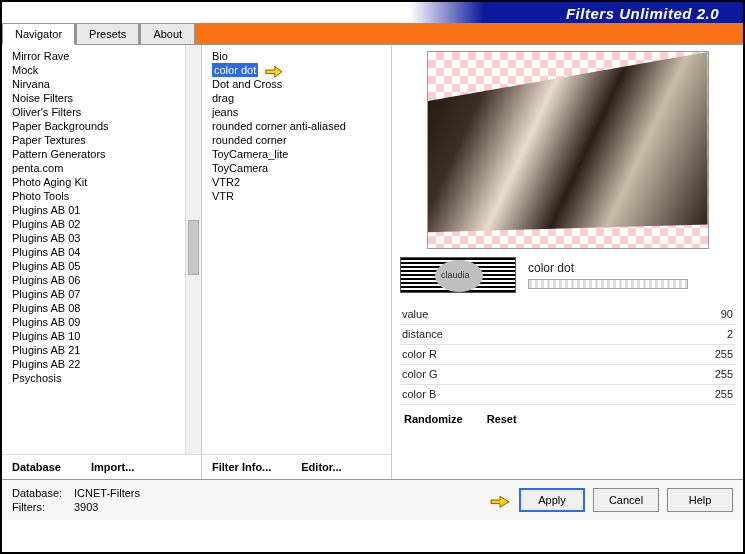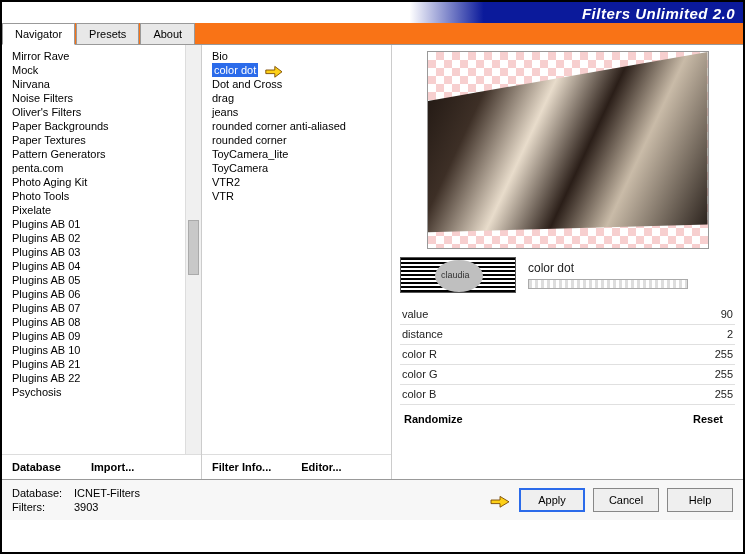--- a/index.html
+++ b/index.html
@@ -1,17 +1,17 @@
 <!DOCTYPE html>
 <html><head>
 <meta charset="utf-8">
 <style>
 * { box-sizing: border-box; margin: 0; padding: 0; font-family: Tahoma, Arial, sans-serif; font-size: 11px; }
 body { background: #fff; width: 745px; height: 554px; overflow: hidden; border: 2px solid #000; position: relative; }
-.titlebar { background: linear-gradient(90deg, #fff 0%, #fff 55%, #0b1a9b 65%, #0b1a9b 100%); height: 22px; display: flex; justify-content: flex-end; align-items: center; padding-right: 8px; }
+.titlebar { background: linear-gradient(90deg, #fff 0%, #fff 55%, #0b1a9b 65%, #0b1a9b 100%); height: 22px; display: flex; justify-content: flex-end; align-items: center; padding-right: 24px; }
 .app-title { color: #fff; font-weight: bold; font-style: italic; font-size: 15px; letter-spacing: 0.5px; }
 .tabs { display: flex; background: #f97316; border-bottom: 1px solid #999; margin-top: -1px; }
 .tab { padding: 4px 12px; background: #e8e8e8; border: 1px solid #999; border-bottom: none; margin-right: 1px; cursor: pointer; }
 .tab.active { background: #fff; border-bottom: 1px solid #fff; margin-bottom: -1px; }
 .main { display: flex; height: 434px; }
 .col { border-right: 1px solid #ccc; position: relative; display:flex; flex-direction:column; }
 .cat-col { width: 200px; }
 .filter-col { width: 190px; }
 .preview-col { flex: 1; padding: 6px 8px 0 8px; }
 .list { padding: 4px 0 0 10px; overflow-y: hidden; flex:1; position:relative; }
@@ -27,21 +27,21 @@
 .param-head { display:flex; align-items:center; margin-top:8px; }
 .claudia { width:116px; height:36px; background: repeating-linear-gradient(0deg,#000 0 2px,#fff 2px 4px); border:1px solid #555; position:relative; margin-right:12px; }
 .claudia::after { content:""; position:absolute; left:34px; top:2px; width:48px; height:32px; background:#bfbfbf; border-radius:50%; }
 .claudia-label { position:absolute; left:40px; top:12px; font-size:9px; color:#333; z-index:2; }
 .filter-name { flex:1; font-size:12px; color:#222; }
 .progress { height:10px; border:1px solid #aaa; width:160px; background: repeating-linear-gradient(90deg,#ddd 0 3px,#fff 3px 6px); margin-top:4px; }
 .params { margin-top:12px; }
 .prow { display:flex; justify-content:space-between; border-bottom:1px solid #e0e0e0; padding:2px 2px; line-height:15px; }
 .prow span:first-child { color:#222; }
 .prow span:last-child { color:#222; text-align:right; }
-.preview-btns { display:flex; justify-content:space-between; gap:16px; padding:6px 8px 4px 0; font-weight:bold; }
+.preview-btns { display:flex; justify-content:flex-start; gap:16px; padding:6px 8px 4px 0; font-weight:bold; }
 .footer { border-top:1px solid #999; padding:6px 10px; display:flex; align-items:center; background:#f7f7f7; }
 .footer-left { flex:1; line-height:14px; }
 .footer-left div { display:flex; gap:10px; }
 .footer-left .lbl { min-width:52px; }
 .footer-btns { display:flex; gap:8px; align-items:center; }
 .button { min-width:66px; height:24px; border:1px solid #888; background:#efefef; cursor:pointer; display:flex; align-items:center; justify-content:center; }
 .button.primary { border:2px solid #2b6bea; }
 .pointer { position:absolute; width:22px; height:18px; z-index:50; pointer-events:none; }
 .pointer svg { width:100%; height:100%; }
 </style>
@@ -65,21 +65,20 @@
       <div class="list-item">Mock</div>
       <div class="list-item">Nirvana</div>
       <div class="list-item">Noise Filters</div>
       <div class="list-item">Oliver's Filters</div>
       <div class="list-item">Paper Backgrounds</div>
       <div class="list-item">Paper Textures</div>
       <div class="list-item">Pattern Generators</div>
       <div class="list-item" style="position:relative;">penta.com</div>
       <div class="list-item">Photo Aging Kit</div>
       <div class="list-item">Photo Tools</div>
-      <div class="list-item">Pixelate</div>
       <div class="list-item">Plugins AB 01</div>
       <div class="list-item">Plugins AB 02</div>
       <div class="list-item">Plugins AB 03</div>
       <div class="list-item">Plugins AB 04</div>
       <div class="list-item">Plugins AB 05</div>
       <div class="list-item">Plugins AB 06</div>
       <div class="list-item">Plugins AB 07</div>
       <div class="list-item">Plugins AB 08</div>
       <div class="list-item">Plugins AB 09</div>
       <div class="list-item">Plugins AB 10</div>

